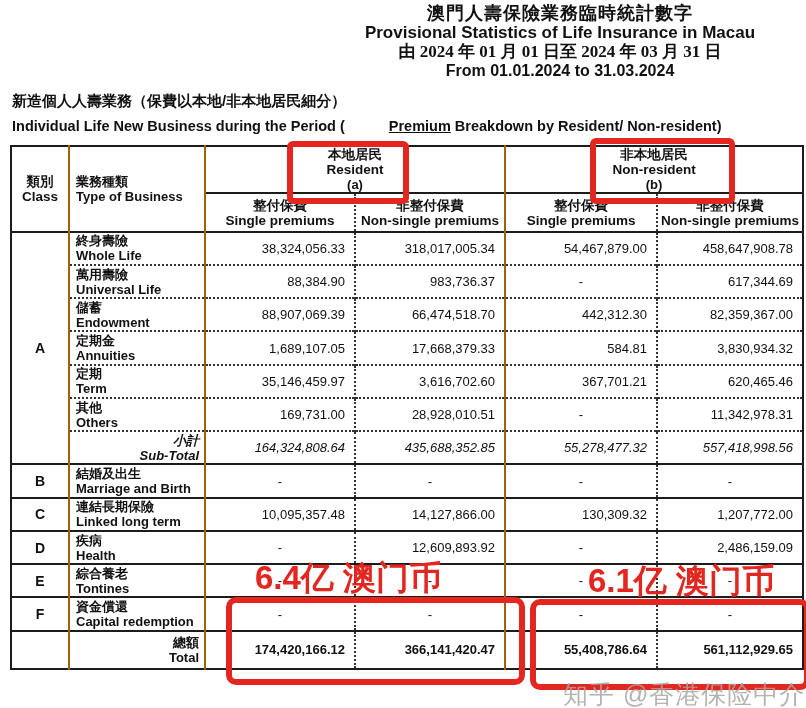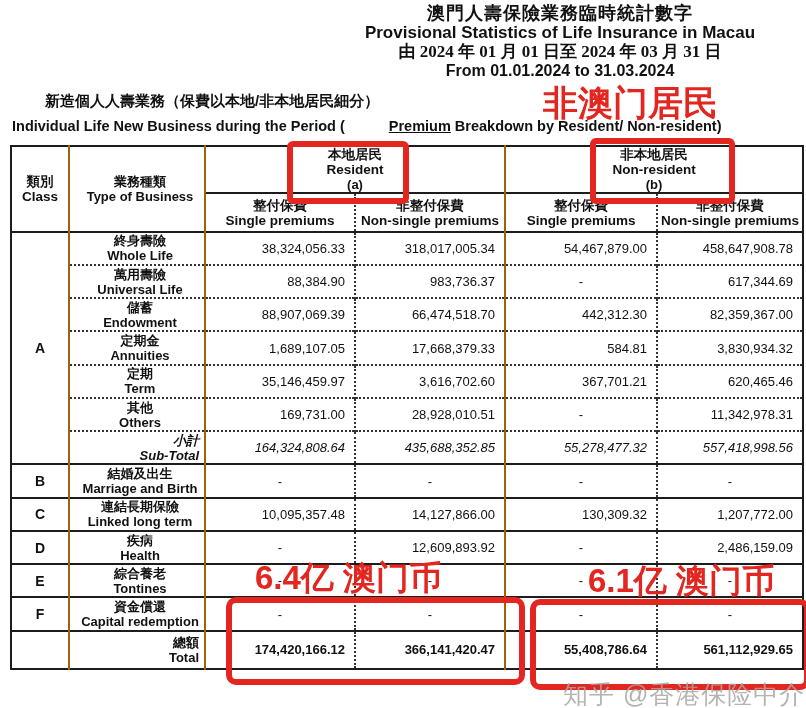--- a/index.html
+++ b/index.html
@@ -5,40 +5,40 @@
   html,body{margin:0;padding:0;background:#fff;}
   #stage{position:relative;width:806px;height:708px;background:#ffffff;overflow:hidden;
          font-family:"Liberation Sans",sans-serif;color:#111;border-radius:8px;}
 
   
   .title-block{position:absolute;left:300px;top:4px;width:520px;text-align:center;line-height:19px;}
   .t-zh{font-size:18px;font-weight:bold;letter-spacing:1px;}
   .t-en{font-size:17px;font-weight:bold;}
   .t-pzh{font-size:17px;font-family:"Liberation Serif",serif;font-weight:bold;}
   .t-pen{font-size:16px;font-weight:bold;}
-  .subtitle-zh{position:absolute;left:12px;top:92px;font-size:15px;font-weight:bold;margin-left:33px;}
+  .subtitle-zh{position:absolute;left:12px;top:92px;font-size:15px;font-weight:bold;}
   .subtitle-en{position:absolute;left:12px;top:118px;font-size:14.5px;font-weight:bold;}
   .subtitle-en .u{text-decoration:underline;margin-left:44px;}
 
   
   .tbl-wrap{position:absolute;left:10px;top:145px;}
   table{border-collapse:collapse;table-layout:fixed;width:792px;height:525px;}
   td,th{border:0 solid #1c1c1c;padding:0;margin:0;font-size:13px;vertical-align:middle;
         overflow:hidden;}
   table{border:2px solid #1c1c1c;}
   .vsol{border-left:2px solid #a16207;}
   .vdot{border-left:2px dotted #333;}
   tr.sol td,tr.sol th{border-top:2px solid #1c1c1c;}
   tr.dot td{border-top:2px dotted #333;}
   tr.h2 th{border-top:2px solid #1c1c1c;}
 
   th{font-weight:bold;}
   .hd{text-align:center;line-height:15px;font-size:13.5px;}
   .hd .sm{font-size:13px;}
-  .lbl{text-align:center;padding-left:6px;line-height:15px;font-weight:bold;}
+  .lbl{text-align:left;padding-left:6px;line-height:15px;font-weight:bold;}
   .cls{text-align:center;font-weight:bold;font-size:14px;}
   .num{text-align:right;padding-right:9px;}
   .dash{text-align:center;padding-right:0;}
   .rlabel{text-align:right;padding-right:5px;}
   tr.subtotal td{font-style:italic;}
   tr.total td{font-weight:bold;}
   tr.h1{height:46px;} tr.h2{height:38px;}
   tr.r{height:33px;} tr.total{height:38px;}
 
   
@@ -276,19 +276,18 @@
     </tr>
   </tbody>
       </table>
   </div>
 
   <div class="red-box" id="box-res-header"></div>
   <div class="red-box" id="box-nonres-header"></div>
   <div class="red-box" id="box-res-total"></div>
   <div class="red-box" id="box-nonres-total"></div>
 
-  <div class="red-note" id="note-nonres-label">非澳门居民</div>
   <div class="red-note" id="note-res-total">6.4亿 澳门币</div>
   <div class="red-note" id="note-nonres-total">6.1亿 澳门币</div>
 
   <div class="watermark">知乎 @香港保险中介</div>
 
 </div>
 
 </body></html>

